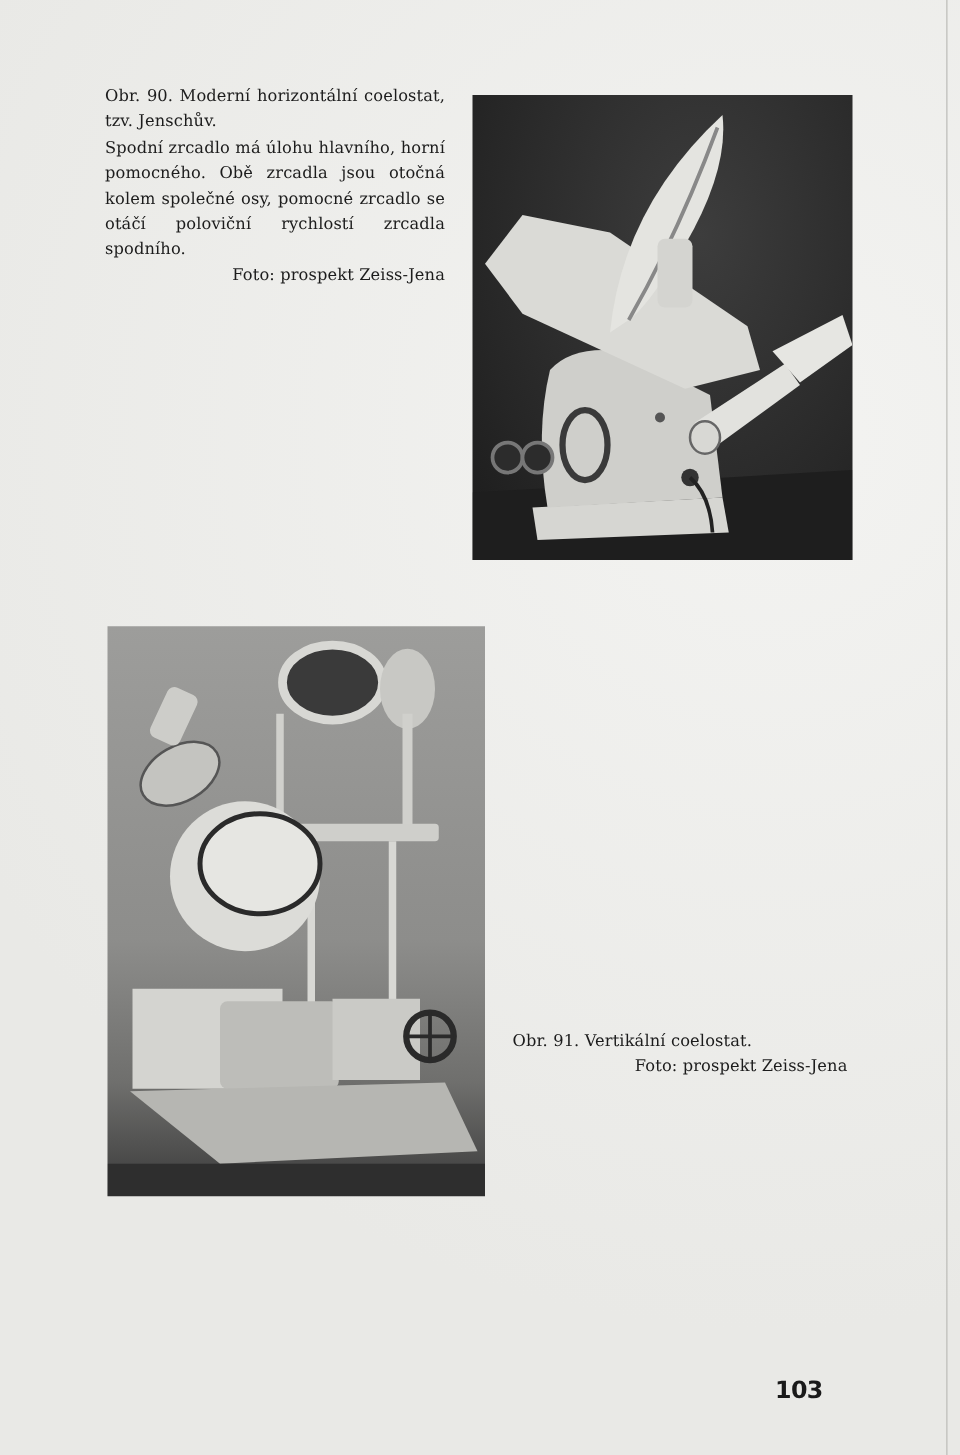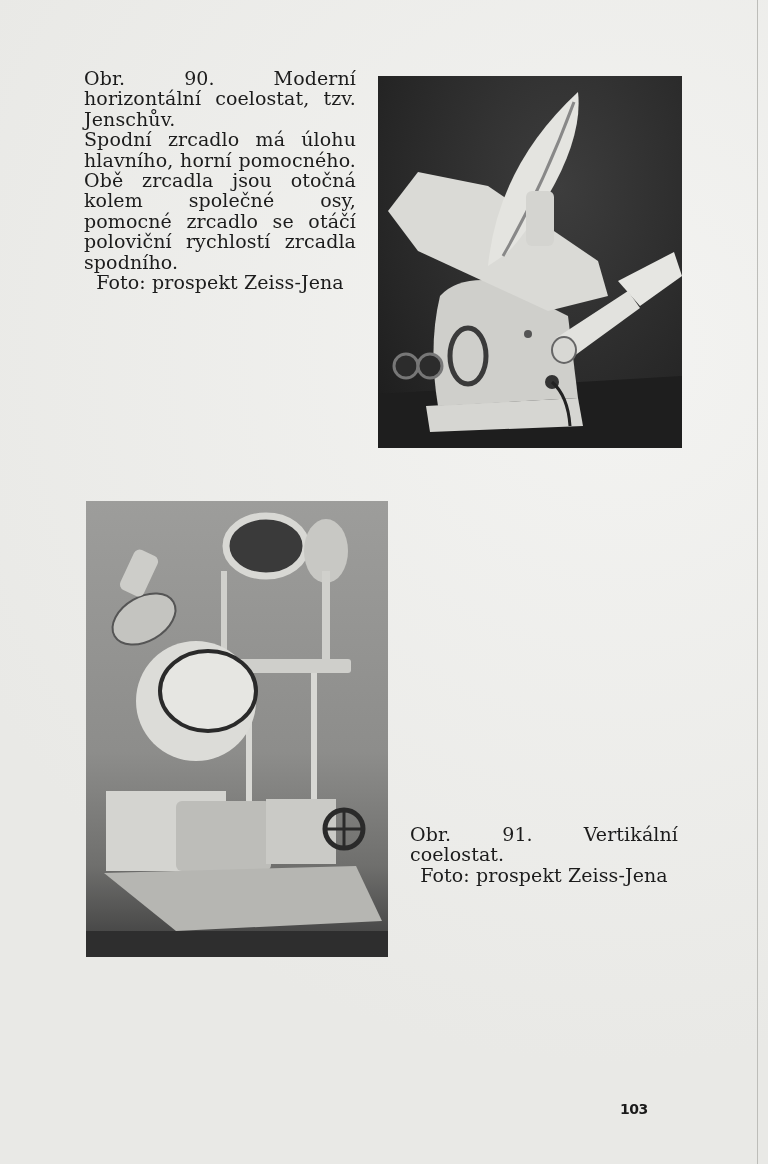--- a/index.html
+++ b/index.html
@@ -5,39 +5,39 @@
   html, body { margin: 0; padding: 0; }
   body {
     width: 768px; height: 1164px; position: relative; overflow: hidden;
     background: #eeeeec;
     background-image: radial-gradient(circle at 80% 30%, #f3f3f1 0%, #e9e9e6 70%);
     font-family: "DejaVu Serif", "Liberation Serif", serif;
     color: #1c1c1c;
   }
   .page-edge { position: absolute; right: 10px; top: 0; width: 1px; height: 1164px; background: #bdbdb9; }
   .caption {
-    position: absolute; font-size: 19px; line-height: 20.4px;
+    position: absolute; font-size: 13px; line-height: 20.4px;
     text-align: justify; letter-spacing: 0.1px;
   }
   .caption p { margin: 0; }
-  .caption .credit { text-align: center; }
+  .caption .credit { text-align: right; }
   #cap90 { left: 84px; top: 68px; width: 272px; }
   #cap91 { left: 410px; top: 824px; width: 268px; }
   .photo {
     position: absolute; background: #2a2a2a; overflow: hidden;
   }
   #fig90 { left: 378px; top: 76px; width: 304px; height: 372px;
     background: radial-gradient(ellipse at 60% 30%, #3d3d3d 0%, #262626 70%, #1b1b1b 100%); }
   #fig91 { left: 86px; top: 501px; width: 302px; height: 456px;
     background: linear-gradient(180deg, #9d9d9b 0%, #8d8d8b 55%, #6f6f6d 80%, #3a3a3a 100%); }
   .photo svg { position: absolute; left: 0; top: 0; width: 100%; height: 100%; }
   .page-number {
     position: absolute; left: 620px; top: 1101px;
     font-family: "DejaVu Sans", "Liberation Sans", sans-serif;
-    font-weight: bold; font-size: 14px; color: #1a1a1a; letter-spacing: -0.5px;
+    font-weight: bold; font-size: 19px; color: #1a1a1a; letter-spacing: -0.5px;
   }
 </style>
 </head>
 <body>
 
 <div class="page-edge"></div>
 
 <div class="caption" id="cap90">
   <p>Obr. 90. Moderní horizontální coelostat, tzv. Jenschův.</p>
   <p>Spodní zrcadlo má úlohu hlavního, horní pomocného. Obě zrcadla jsou otočná kolem společné osy, pomocné zrcadlo se otáčí poloviční rychlostí zrcadla spodního.</p>

